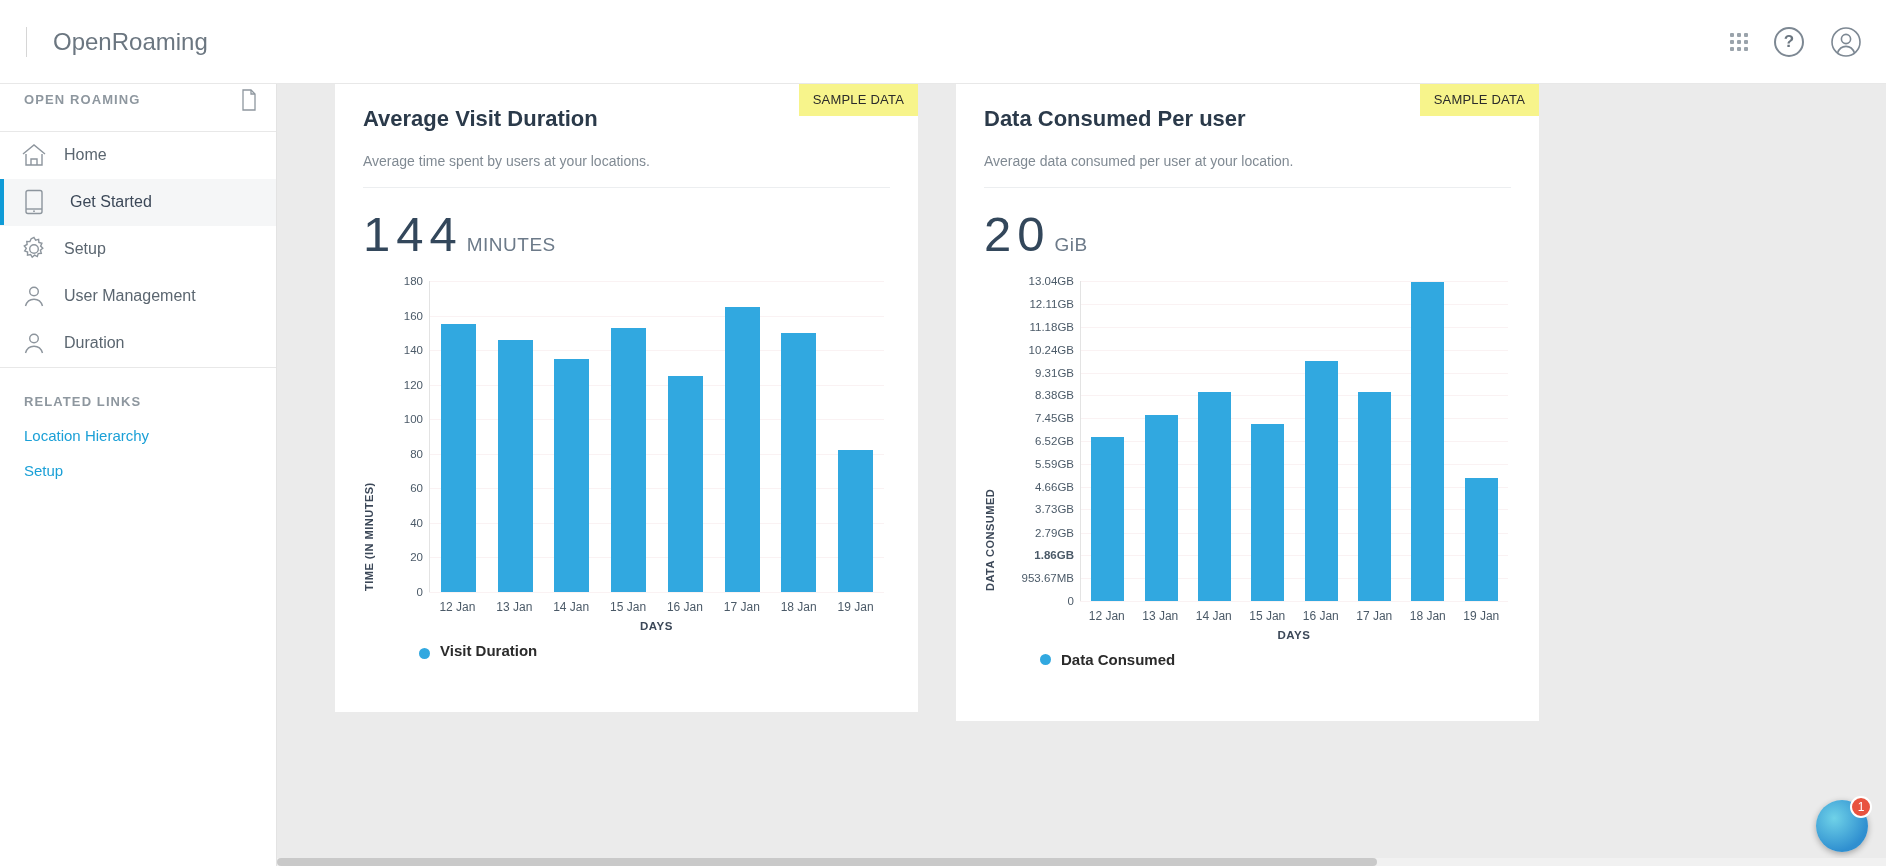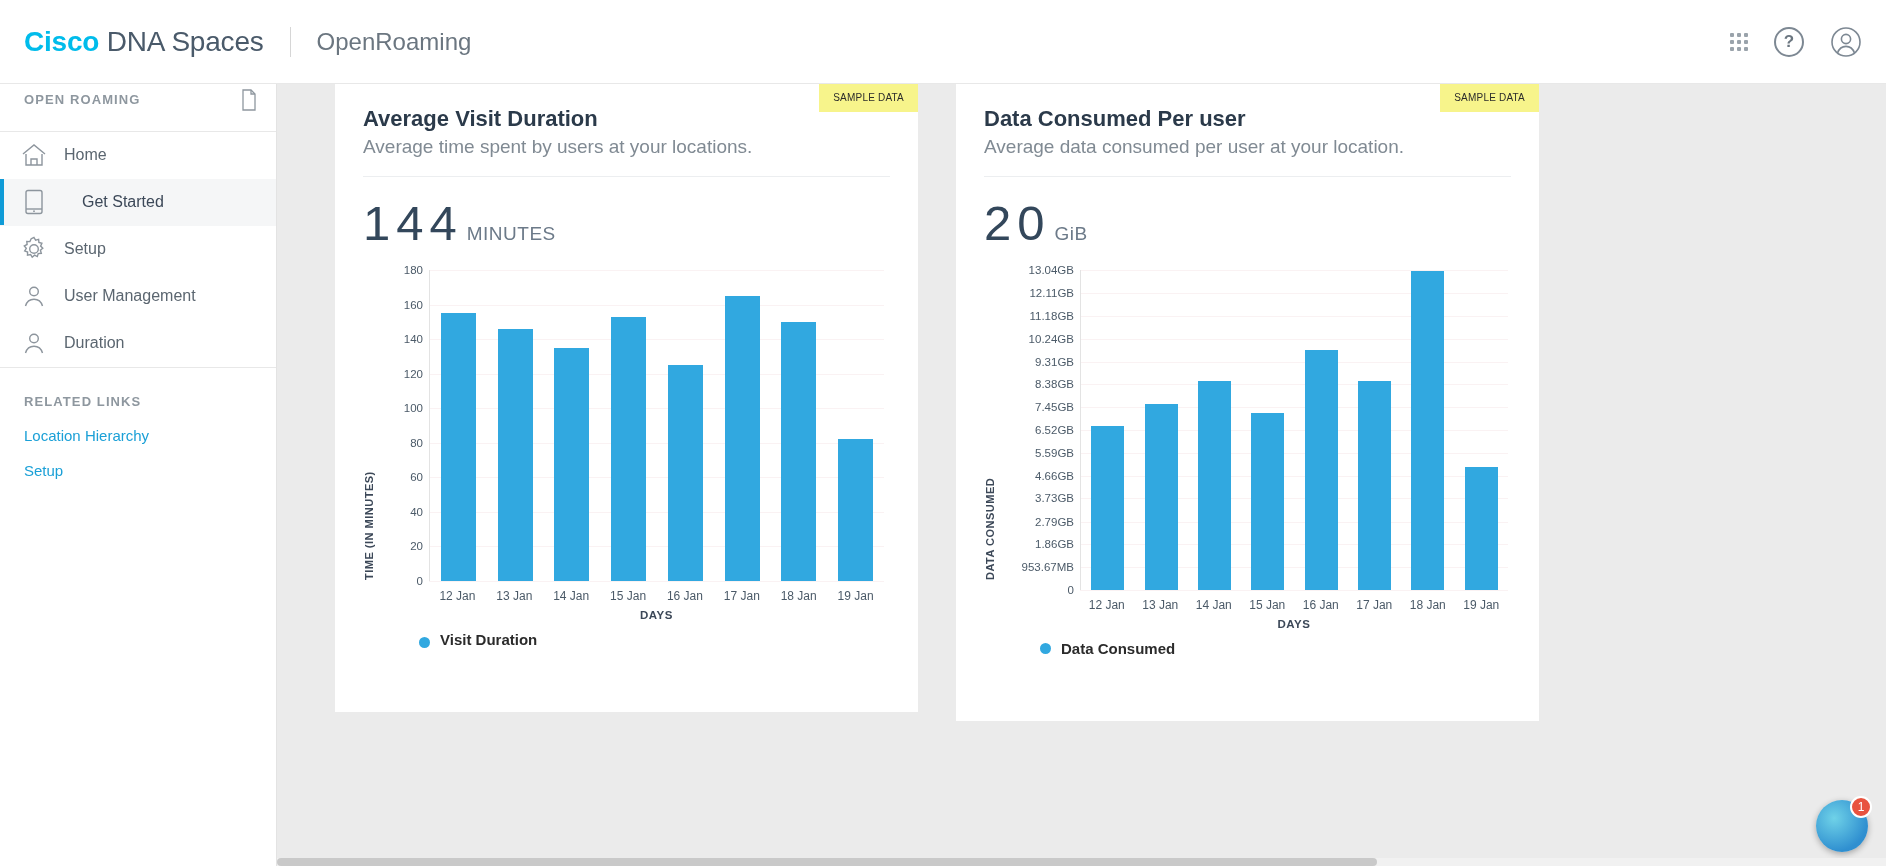--- a/index.html
+++ b/index.html
@@ -81,21 +81,21 @@
     color: #8d959d;
   }
   .nav-item .nav-label {
     font-size: 16px; color: #5b6670; margin-left: 10px;
   }
   .nav-item.active { background: #f5f6f7; }
   .nav-item.active::before {
     content: ""; position: absolute; left: 0; top: 0;
     width: 4px; height: 100%; background: #0f9bd7;
   }
-  .nav-item.active .nav-label { color: #3c4858; margin-left: 28px; }
+  .nav-item.active .nav-label { color: #3c4858; margin-left: 16px; }
   .nav-sep { height: 1px; background: #e8e8e8; margin-top: 0; }
 
   .related-title {
     margin: 26px 0 0 24px;
     font-size: 13px; font-weight: bold; letter-spacing: 1.1px;
     color: #8e979f;
   }
   .related-link {
     margin: 18px 0 0 24px;
     font-size: 15px; color: #1ba0d7; cursor: pointer;
@@ -117,30 +117,30 @@
     background: #ffffff;
     width: 583px;
     height: 628px;
     padding: 0 28px;
   }
   .card.card-two { height: 637px; }
   .badge {
     position: absolute; top: 0; right: 0;
     background: #f7f48b;
     color: #2b2b2b;
-    font-size: 10px; letter-spacing: 0.2px;
+    font-size: 13px; letter-spacing: 0.2px;
     padding: 8px 14px 9px 14px;
   }
   .card-title {
     margin-top: 22px;
     font-size: 22px; font-weight: bold; color: #2b3a4a;
   }
   .card-sub {
-    margin-top: 4px;
-    font-size: 19px; color: #808a93;
+    margin-top: 21px;
+    font-size: 14px; color: #808a93;
   }
   .card-rule {
     margin-top: 18px;
     height: 1px; background: #eceef0;
   }
   .kpi {
     margin-top: 22px;
     display: flex; align-items: baseline;
   }
   .kpi-value {
@@ -227,23 +227,20 @@
   .scroll-x {
     position: absolute; left: 277px; bottom: 0;
     width: 1609px; height: 8px; background: #f1f1f1;
   }
   .scroll-x i { display: block; height: 8px; width: 1100px; background: #c9c9c9; border-radius: 4px; }
 </style>
 </head>
 <body>
 
 <div class="topbar">
-  <div class="brand">
-    <span class="cisco">Cisco</span><span class="dna"> DNA Spaces</span>
-  </div>
   <div class="brand-divider"></div>
   <div class="app-name">OpenRoaming</div>
 
   <div class="topbar-right">
     <div class="grid-icon">
       <i></i>
         <i></i>
         <i></i>
         <i></i>
         <i></i>
@@ -444,21 +441,21 @@
               <i style="top: 114.356px;"></i>
               <i style="top: 91.5337px;"></i>
               <i style="top: 68.7117px;"></i>
               <i style="top: 45.6442px;"></i>
               <i style="top: 22.8221px;"></i>
               <i style="top: 0px;"></i>
             </div>
             <div class="ylabels" style="left: 8px; width: 88px; height: 320px;">
               <span style="top: 320px;">0</span>
               <span style="top: 297.153px;">953.67MB</span>
-              <span style="top: 274.356px;">1.86GB</span>
+              <span style="top: 274.356px; font-weight: bold;">1.86GB</span>
               <span style="top: 251.534px; text-align: center;">2.79GB</span>
               <span style="top: 228.466px;">3.73GB</span>
               <span style="top: 205.644px;">4.66GB</span>
               <span style="top: 182.822px;">5.59GB</span>
               <span style="top: 160px;">6.52GB</span>
               <span style="top: 137.178px;">7.45GB</span>
               <span style="top: 114.356px;">8.38GB</span>
               <span style="top: 91.5337px;">9.31GB</span>
               <span style="top: 68.7117px;">10.24GB</span>
               <span style="top: 45.6442px;">11.18GB</span>

